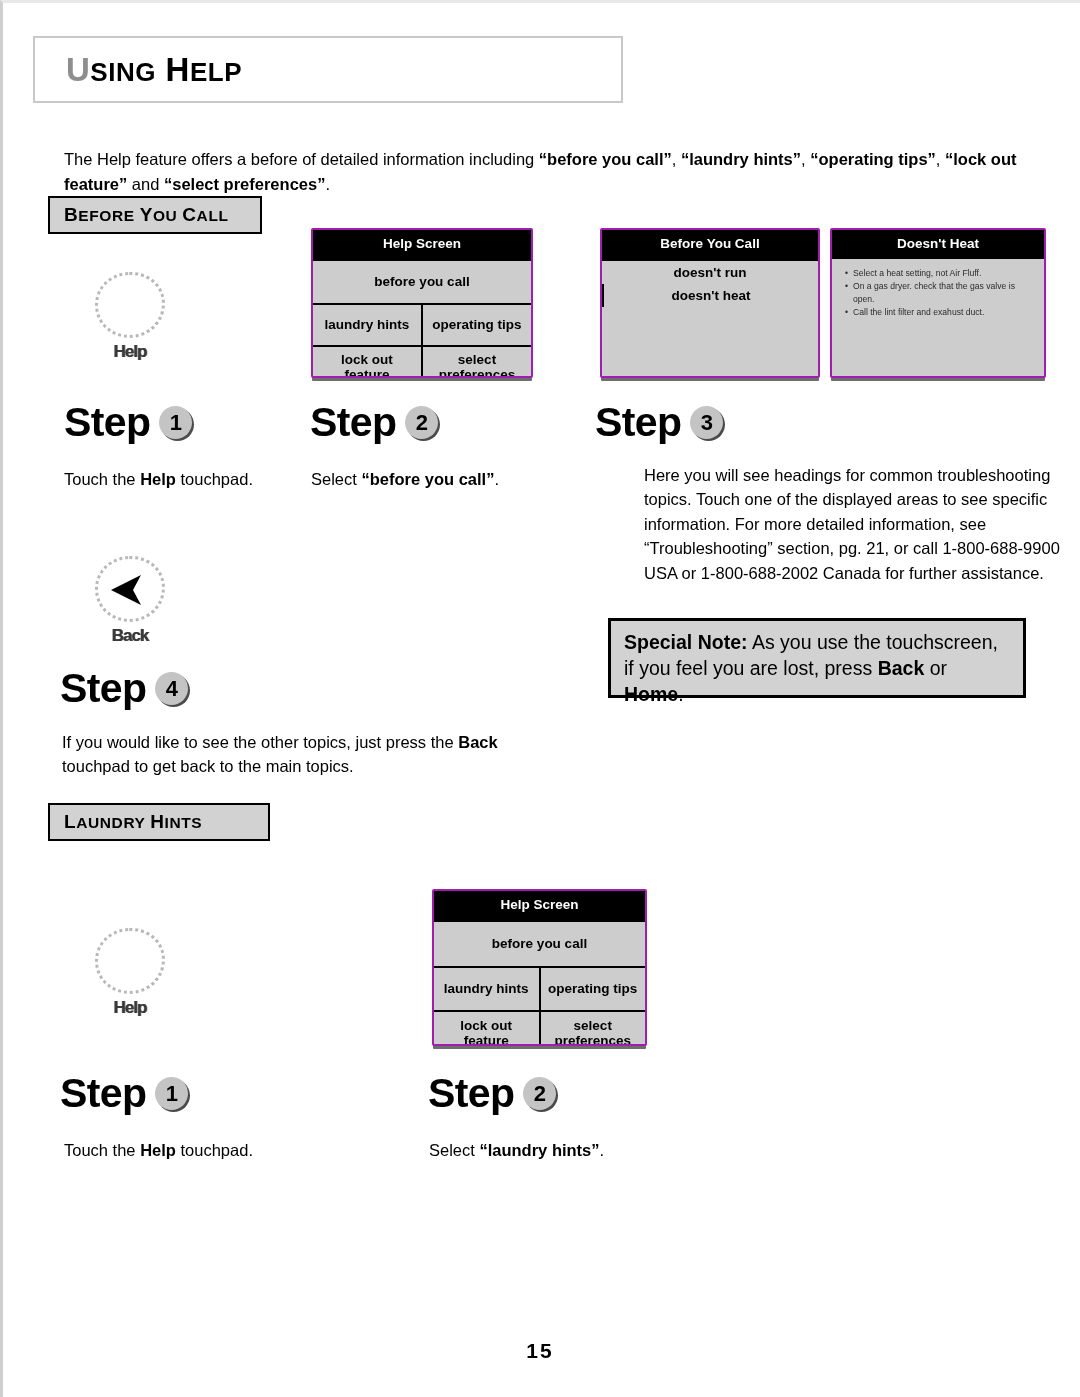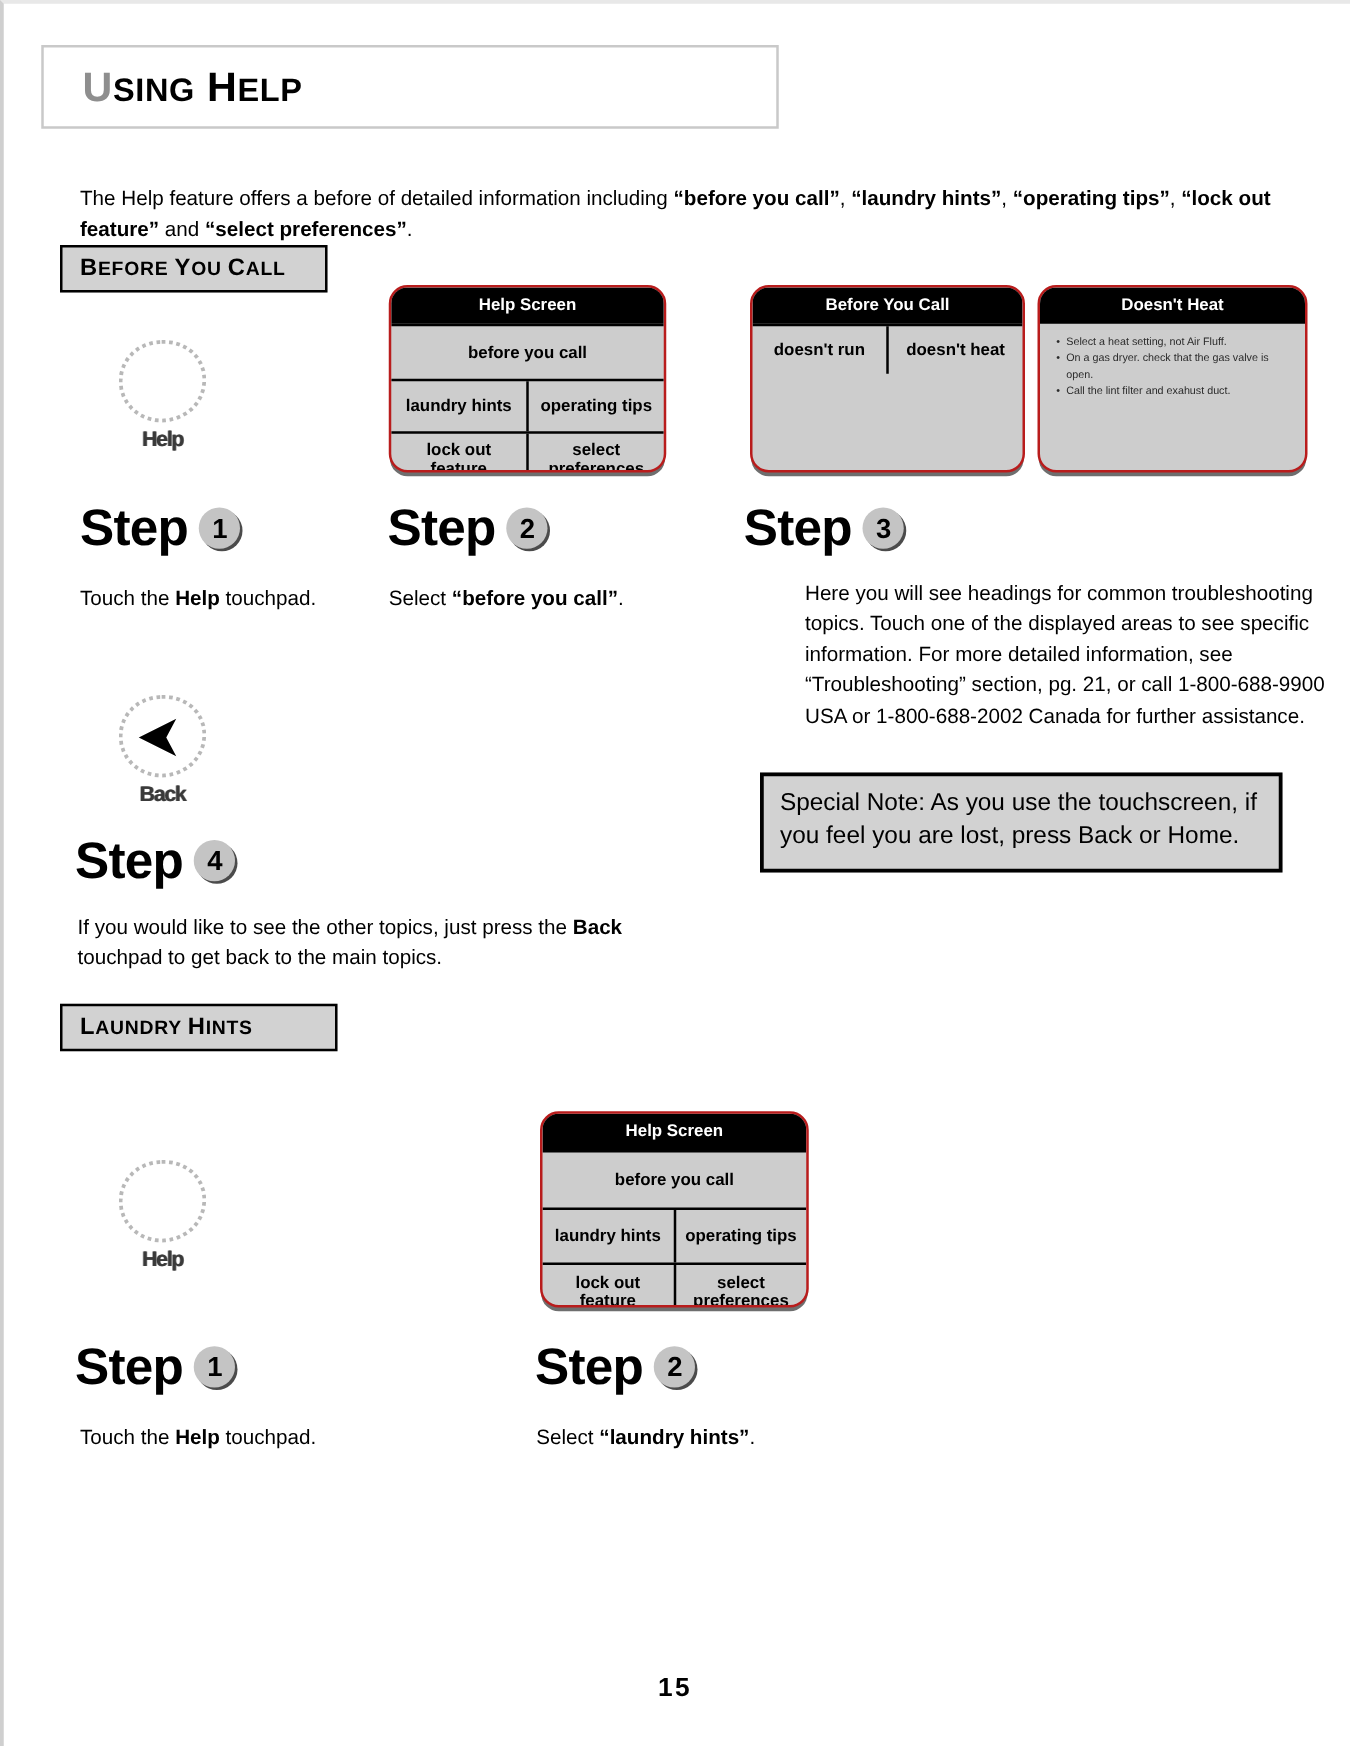--- a/index.html
+++ b/index.html
@@ -117,22 +117,22 @@
     text-shadow: 0.6px 0 0 rgba(0,0,0,.55), -0.6px 0 0 rgba(120,120,120,.55);
   }
   #touchpad-help-1 { left: 82px; top: 272px; }
   #touchpad-back   { left: 82px; top: 556px; }
   #touchpad-help-2 { left: 82px; top: 928px; }
 
   
   .screen {
     position: absolute;
     background: #cdcdcd;
-    border-radius: 15px;
-    border: 2px solid #b91c1c;
+    border-radius: 2px;
+    border: 2px solid #a21caf;
     box-sizing: border-box;
     box-shadow: 0 4px 0 -1px #6e6e6e;
     overflow: hidden;
   }
   .screen .bar {
     background: #000000;
     color: #ffffff;
     text-align: center;
     font-weight: bold;
     font-size: 13.5px;
@@ -181,21 +181,21 @@
     flex: 0 0 13px;
     text-align: center;
   }
 
   #screen-help-1      { left: 311px; top: 228px; width: 222px; height: 150px; }
   #screen-help-1 .r1  { height: 42px; }
   #screen-help-1 .r2  { height: 40px; }
   #screen-help-1 .r3  { height: 40px; }
 
   #screen-before-you-call     { left: 600px; top: 228px; width: 220px; height: 150px; }
-  #screen-before-you-call .r1 { height: 38px; }
+  #screen-before-you-call .r1 { height: 38px; flex-direction: column; }
   #screen-before-you-call .r2 { height: 38px; }
 
   #screen-doesnt-heat { left: 830px; top: 228px; width: 216px; height: 150px; }
 
   #screen-help-2      { left: 432px; top: 889px; width: 215px; height: 157px; }
   #screen-help-2 .r1  { height: 44px; }
   #screen-help-2 .r2  { height: 42px; }
   #screen-help-2 .r3  { height: 42px; }
 
   
@@ -262,21 +262,21 @@
     top: 618px;
     width: 418px;
     height: 80px;
     background: #d2d2d2;
     border: 3px solid #000000;
     box-sizing: border-box;
     padding: 8px 12px 0 13px;
     font-size: 19.5px;
     line-height: 26px;
   }
-  #special-note b { font-weight: normal; margin-top: 16px; }
+  #special-note b { font-weight: bold; margin-top: 16px; }
 
   
   #page-number {
     position: absolute;
     left: 0;
     right: 0;
     top: 1339px;
     text-align: center;
     font-weight: bold;
     font-size: 21px;

